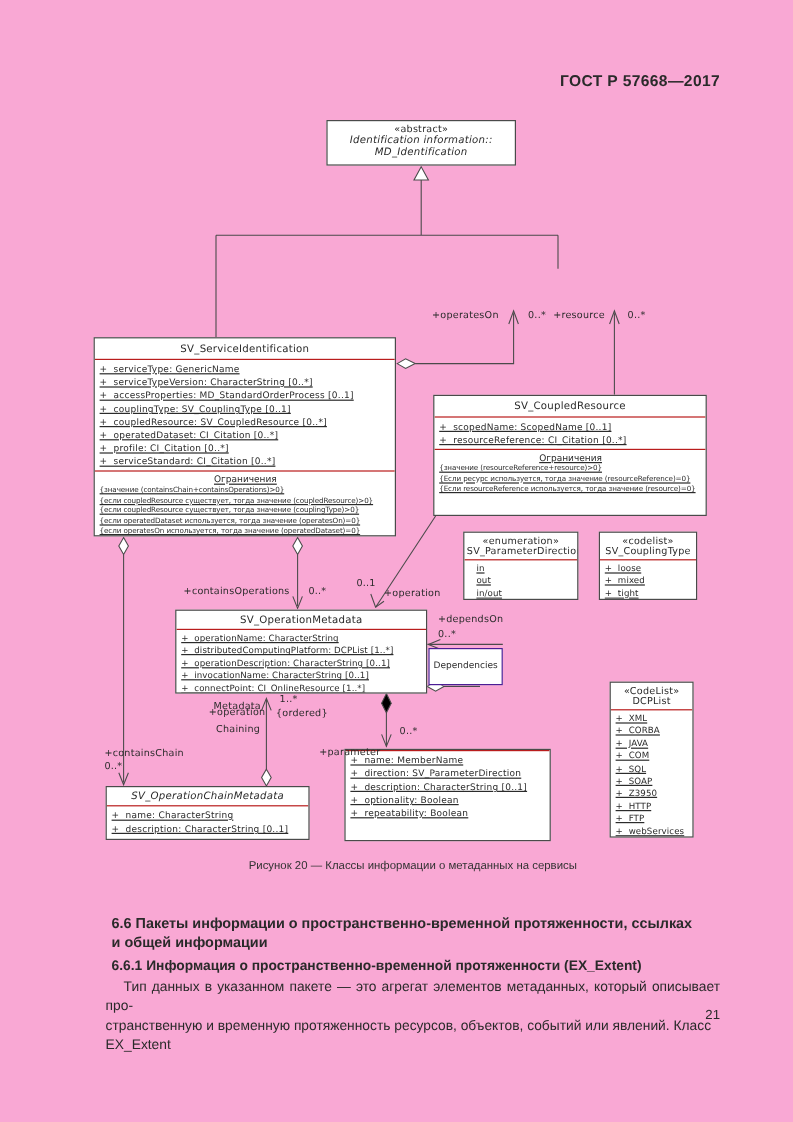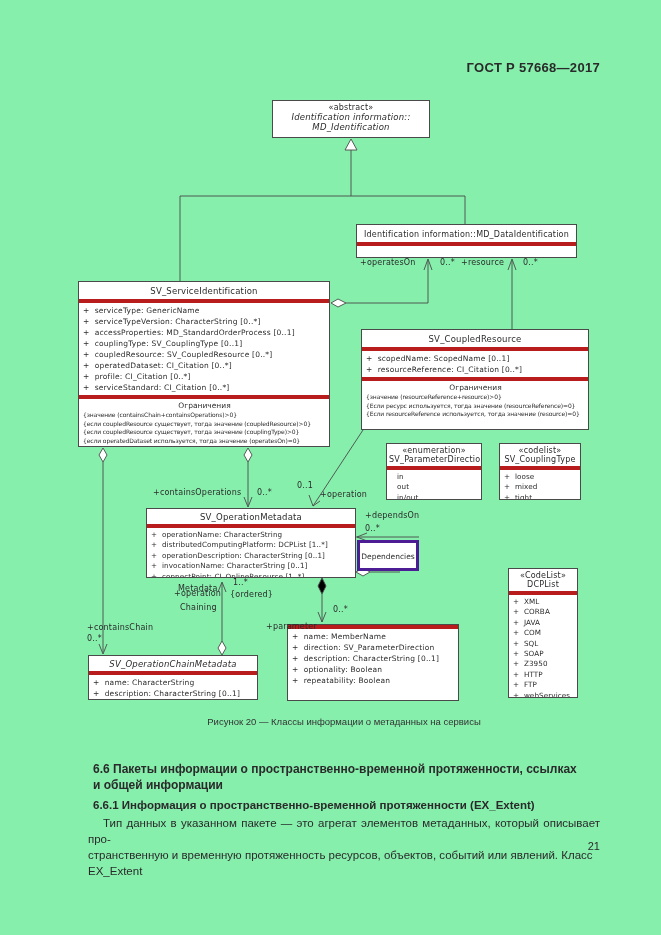--- a/index.html
+++ b/index.html
@@ -1,35 +1,35 @@
 <!DOCTYPE html>
 <html><head>
 <meta charset="utf-8">
 <style>
   html,body{margin:0;padding:0;background:#888;}
   *{box-sizing:border-box;}
-  .page{position:relative;width:661px;height:935px;background:#86efac;
+  .page{position:relative;width:661px;height:935px;background:#f9a8d4;
         font-family:"Liberation Sans",sans-serif;color:#2a2a2a;overflow:hidden;}
   .hdr{position:absolute;top:60px;left:88px;width:512px;text-align:right;
        font-size:13px;font-weight:bold;letter-spacing:0.3px;}
   svg.wires{position:absolute;left:0;top:0;pointer-events:none;}
   
   .cls{position:absolute;background:#fff;border:1px solid #4a4a4a;overflow:hidden;
        font-family:"DejaVu Sans",sans-serif;color:#2b2b2b;}
   .cls-title{text-align:center;font-size:8.5px;padding:4px 2px 3px 2px;letter-spacing:0.2px;}
   .cls-title .st{display:block;font-size:8px;}
   .cls-title .it{font-style:italic;display:block;}
-  .cmp{border-top:4px solid #b91c1c;padding:2px 0 2px 4px;}
+  .cmp{border-top:1px solid #b91c1c;padding:2px 0 2px 4px;text-decoration:underline;}
   .attr{font-size:7.5px;line-height:11px;white-space:pre;letter-spacing:0.2px;}
   .attr-s{font-size:7.2px;line-height:10.4px;white-space:pre;letter-spacing:0.1px;}
   .constr-title{text-align:center;font-size:7.5px;line-height:10px;}
   .constr-line{font-size:6px;line-height:8.6px;letter-spacing:-0.1px;}
   .lbl{position:absolute;font-family:"DejaVu Sans",sans-serif;font-size:8px;
        color:#2b2b2b;white-space:nowrap;letter-spacing:0.2px;}
-  .dep-box{position:absolute;border:3px solid #4c1d95;background:#fff;text-align:center;
+  .dep-box{position:absolute;border:1px solid #4c1d95;background:#fff;text-align:center;
        font-family:"DejaVu Sans",sans-serif;font-size:7.5px;line-height:28px;color:#2b2b2b;}
   
   .caption{position:absolute;left:88px;width:512px;top:716px;text-align:center;
        font-size:9.5px;color:#333;}
   .h66{position:absolute;left:93px;top:761px;width:507px;font-size:12px;font-weight:bold;line-height:16px;}
   .h661{position:absolute;left:93px;top:799px;width:507px;font-size:11.5px;font-weight:bold;}
   .para{position:absolute;left:88px;top:815px;width:512px;font-size:11.5px;line-height:16px;}
   .para .l1{text-align:justify;text-align-last:justify;text-indent:15px;}
   .para .l2{text-align:left;}
   .pgnum{position:absolute;left:88px;top:840px;width:512px;text-align:right;font-size:11px;}
@@ -88,24 +88,20 @@
   </svg>
 
   <div class="cls" style="left:272px;top:100px;width:158px;height:38px;">
     <div class="cls-title" style="padding-top:2px;">
       <span class="st">«abstract»</span>
       <span class="it">Identification information::</span>
       <span class="it">MD_Identification</span>
     </div>
   </div>
 
-  <div class="cls" style="left:356px;top:224px;width:221px;height:34px;">
-    <div class="cls-title" style="font-size:8px;padding-top:5px;">Identification information::MD_DataIdentification</div>
-    <div class="cmp" style="height:12px;"></div>
-  </div>
 
   <div class="cls" style="left:78px;top:281px;width:252px;height:166px;">
     <div class="cls-title">SV_ServiceIdentification</div>
     <div class="cmp">
         <div class="attr">+  serviceType: GenericName</div>
         <div class="attr">+  serviceTypeVersion: CharacterString [0..*]</div>
         <div class="attr">+  accessProperties: MD_StandardOrderProcess [0..1]</div>
         <div class="attr">+  couplingType: SV_CouplingType [0..1]</div>
         <div class="attr">+  coupledResource: SV_CoupledResource [0..*]</div>
         <div class="attr">+  operatedDataset: CI_Citation [0..*]</div>

